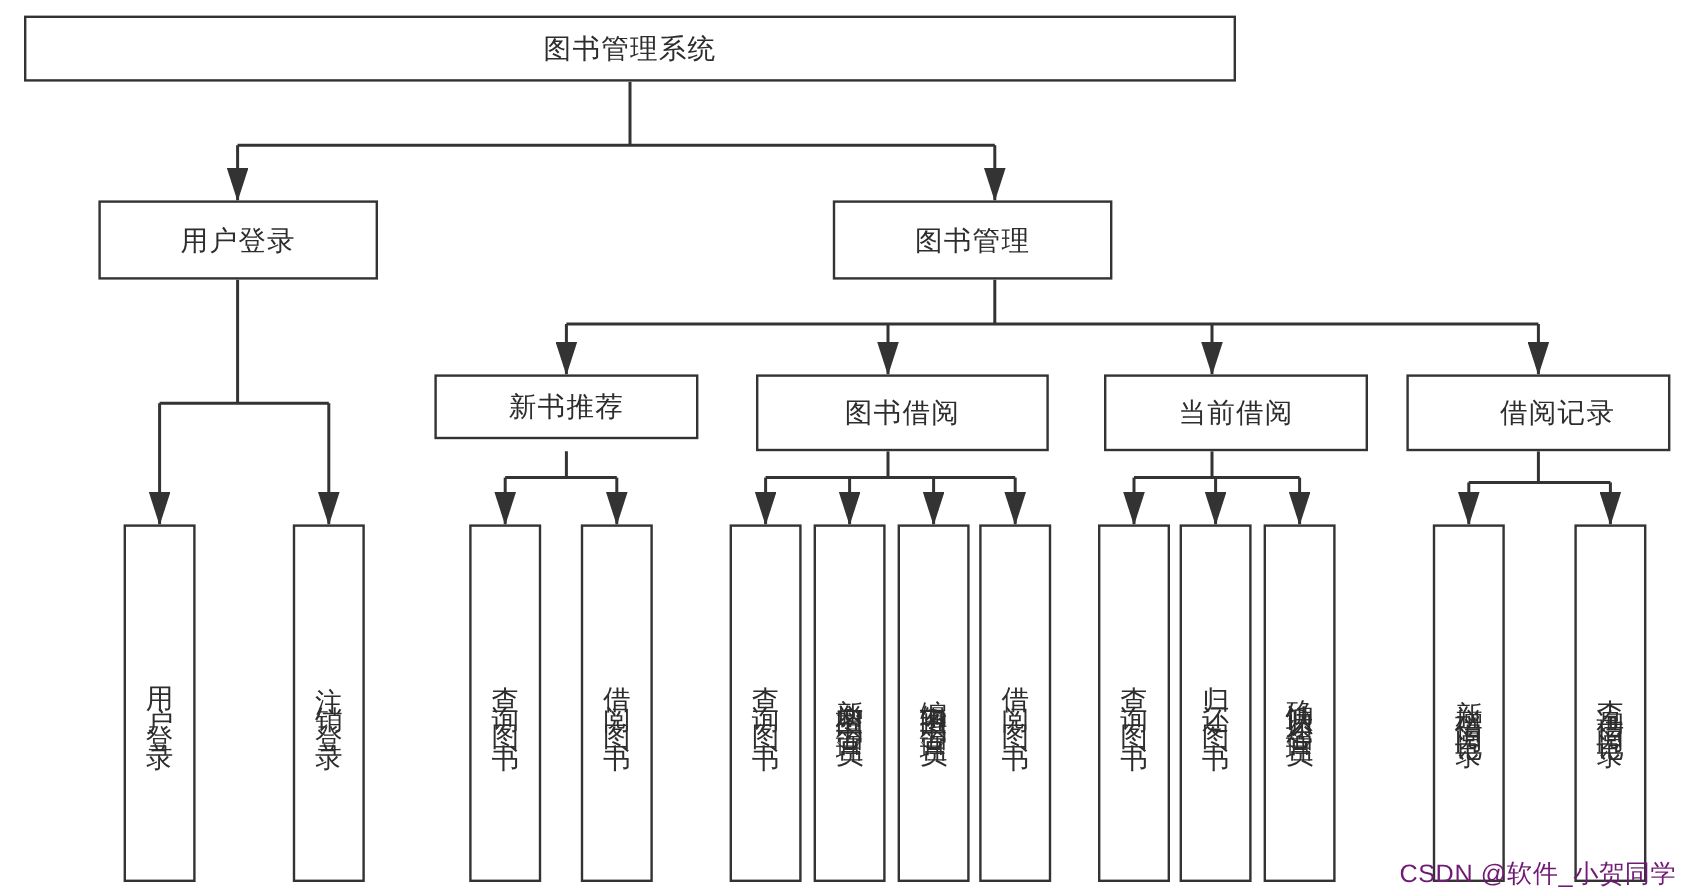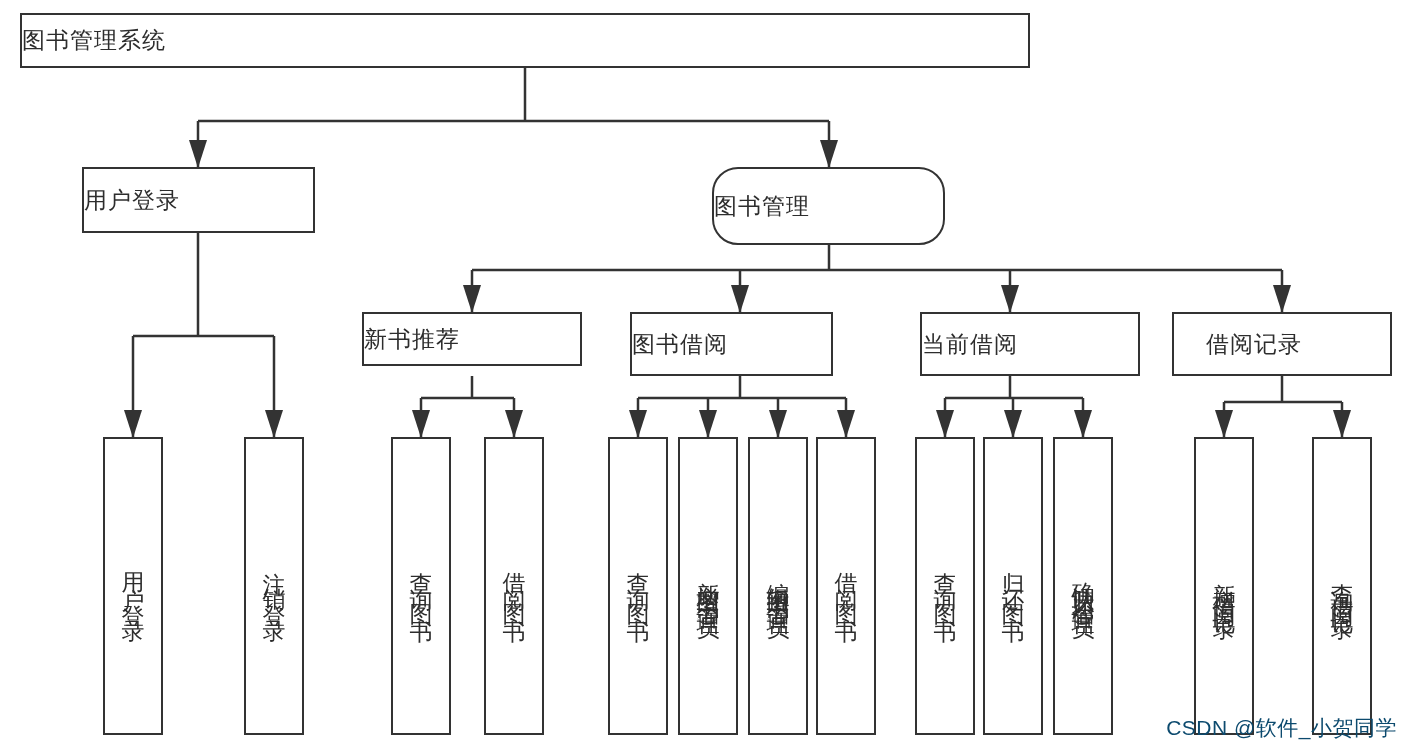--- a/index.html
+++ b/index.html
@@ -4,36 +4,36 @@
 <style>
   html,body{margin:0;padding:0;background:#ffffff;}
   #stage{
     position:relative;width:1405px;height:747px;background:#ffffff;
     font-family:"Liberation Sans","DejaVu Sans",sans-serif;
     color:#2d2d2d;overflow:hidden;
   }
   #wires{position:absolute;left:0;top:0;width:1405px;height:747px;}
   .box{
     position:absolute;box-sizing:border-box;background:#ffffff;
-    border:2.5px solid #333333;display:flex;align-items:center;justify-content:flex-start;
+    border:2.5px solid #333333;display:flex;align-items:center;justify-content:center;
     font-size:23px;letter-spacing:1px;white-space:nowrap;
   }
   .vbox{
     position:absolute;box-sizing:border-box;background:#ffffff;
     border:2.5px solid #333333;display:flex;align-items:center;justify-content:center;
     top:437px;height:298px;width:60px;font-size:23px;
   }
   .vtext{
     writing-mode:vertical-rl;text-orientation:mixed;line-height:1;
   }
   .ls-wide{letter-spacing:16px;}
   .ls-mid{letter-spacing:7px;}
   .ls-tight{letter-spacing:5px;}
   .watermark{
-    position:absolute;right:8px;bottom:5px;font-size:21px;color:#0c4a6e;
+    position:absolute;right:8px;bottom:5px;font-size:21px;color:#701a75;
     letter-spacing:0.5px;white-space:nowrap;
   }
 </style>
 </head>
 <body>
 
 <div id="stage">
 
   <svg id="wires" viewBox="0 0 1405 747" xmlns="http://www.w3.org/2000/svg">
     <defs>
@@ -73,28 +73,28 @@
     </g>
   </svg>
 
   <div class="box" style="left:20px;top:13px;width:1010px;height:55px;">
     <span>图书管理系统</span>
   </div>
 
   <div class="box" style="left:82px;top:167px;width:233px;height:66px;">
     <span>用户登录</span>
   </div>
-  <div class="box" style="left:712px;top:167px;width:233px;height:78px;border-radius:26px;">
+  <div class="box" style="left:694px;top:167px;width:233px;height:66px;">
     <span>图书管理</span>
   </div>
 
   <div class="box" style="left:362px;top:312px;width:220px;height:54px;">
     <span>新书推荐</span>
   </div>
-  <div class="box" style="left:630px;top:312px;width:203px;height:64px;">
+  <div class="box" style="left:630px;top:312px;width:244px;height:64px;">
     <span>图书借阅</span>
   </div>
   <div class="box" style="left:900px;top:312px;width:220px;height:64px;margin-left:20px;">
     <span>当前借阅</span>
   </div>
   <div class="box" style="left:1172px;top:312px;width:220px;height:64px;padding-left:32px;">
     <span>借阅记录</span>
   </div>
 
   <div class="vbox" style="left:103px;">

